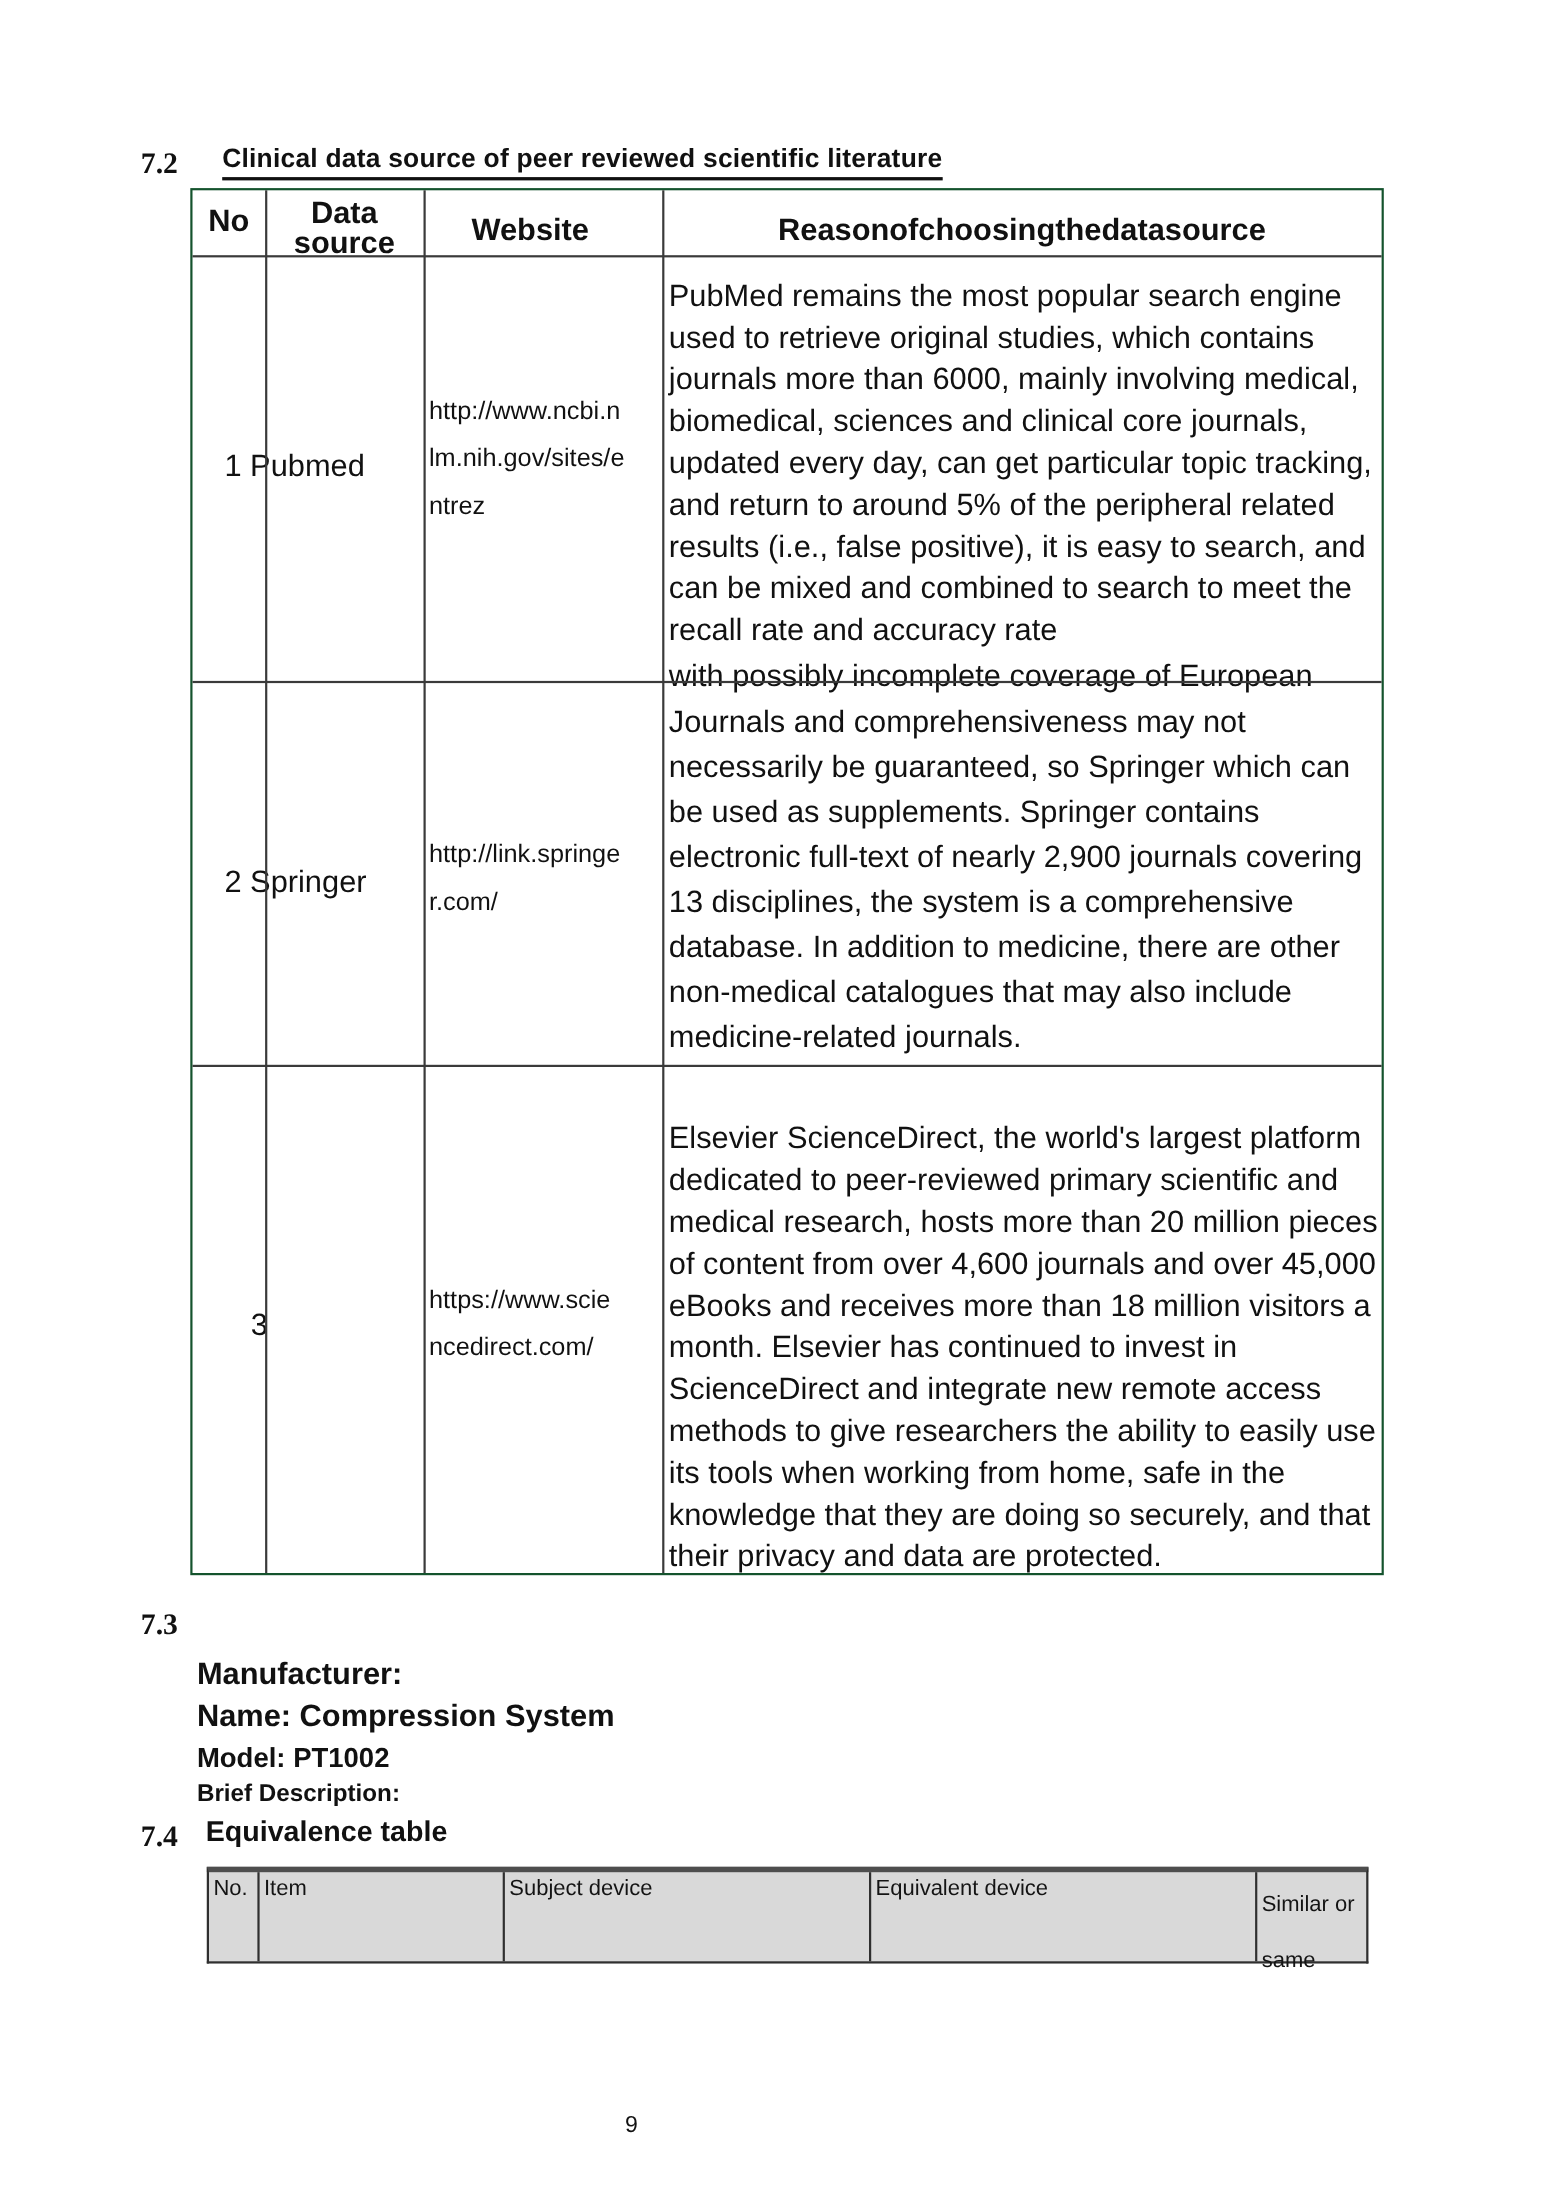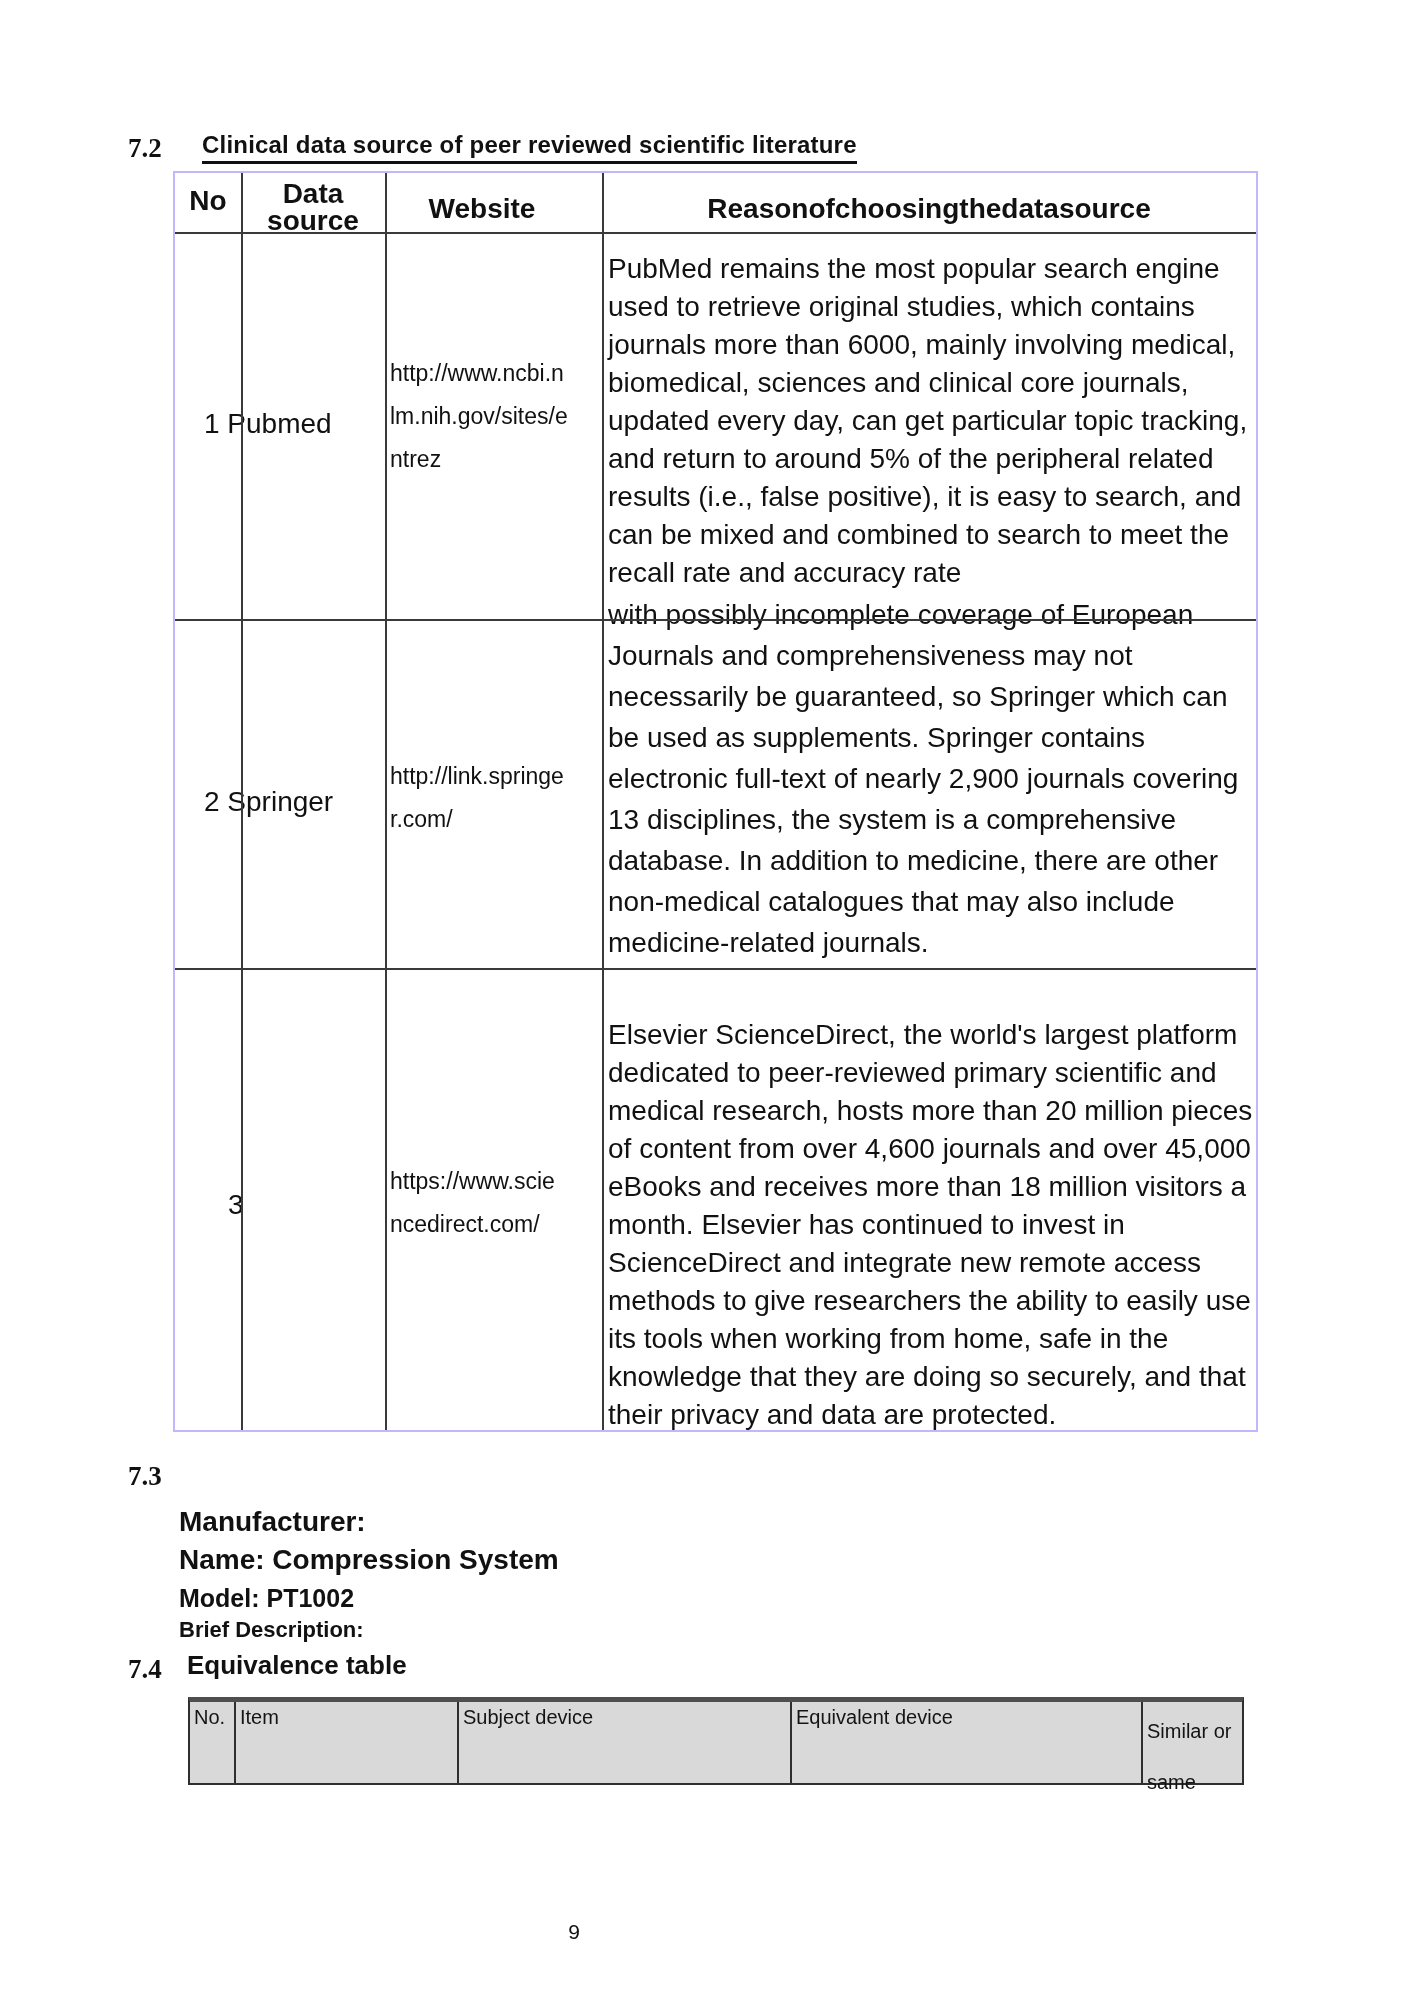--- a/index.html
+++ b/index.html
@@ -8,21 +8,21 @@
   .abs{position:absolute;}
   .page{position:absolute;left:16px;top:0;width:1414px;height:2000px;background:#fff;}
 
   
   .secnum{font-family:"Liberation Serif","DejaVu Serif",serif;font-weight:bold;font-size:27px;}
   .sectitle{font-weight:bold;font-size:24px;letter-spacing:0.2px;}
   .sectitle-big{font-weight:bold;font-size:26px;}
   .underlined{border-bottom:3px solid #101010;padding-bottom:2px;}
 
   
-  .t72{left:157px;top:171px;width:1085px;height:1261px;border:2px solid #c4b5fd;
+  .t72{left:157px;top:171px;width:1085px;height:1261px;border:2px solid #14532d;
        box-sizing:border-box;position:absolute;}
   .ln{position:absolute;background:#3a3a3a;z-index:3;}
   .vln{width:2px;top:0;bottom:0;}
   .hln{height:2px;left:0;right:0;}
   .t72 .txt{position:absolute;z-index:1;}
   .hdrcell{font-weight:bold;font-size:28px;text-align:center;line-height:28px;}
   .cell-ds{font-size:28px;white-space:nowrap;}
   .url{font-size:23px;line-height:43px;white-space:pre-line;}
   .reason{font-size:28px;width:653px;}
   .lh38{line-height:38px;}

